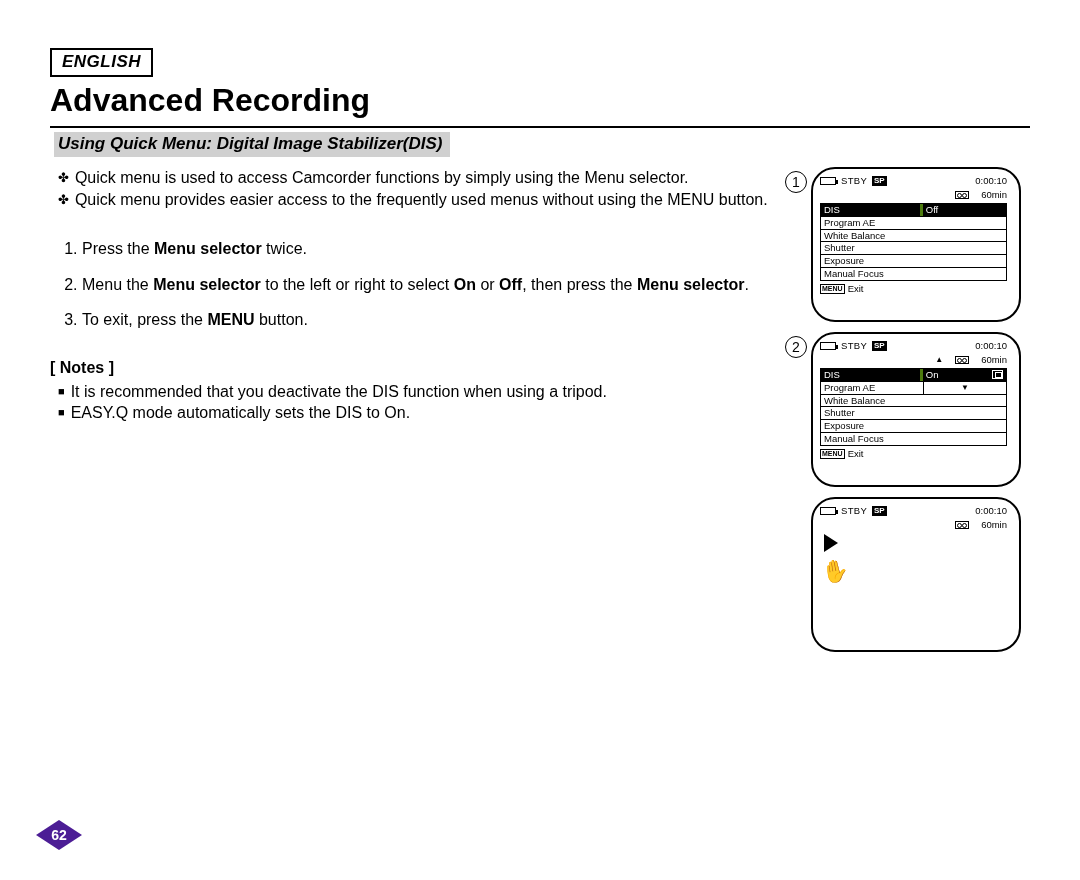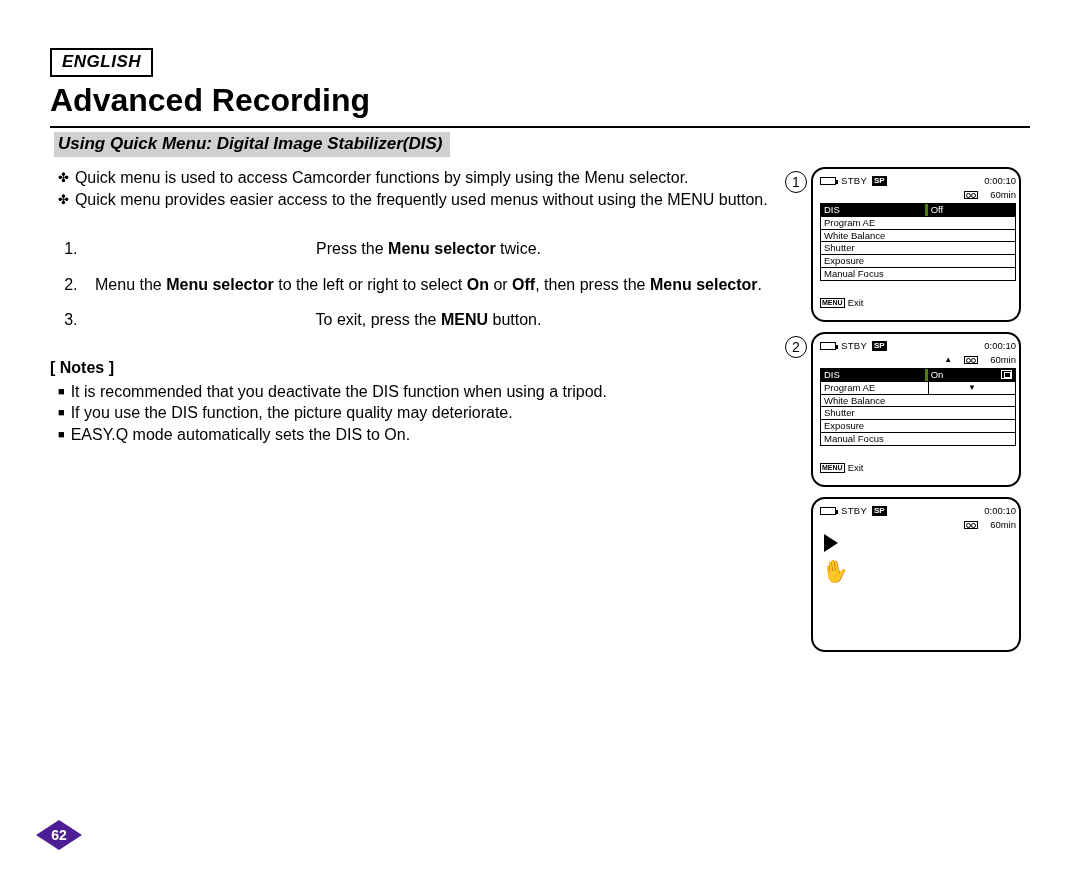--- a/index.html
+++ b/index.html
@@ -37,56 +37,56 @@
     display: inline-block;
     padding: 1px 8px 1px 4px;
     font-size: 17px;
     margin: 0 0 10px 4px;
   }
   .content { display: flex; }
   .leftcol { flex: 1; padding-right: 10px; }
   .rightcol { width: 245px; }
   ul.diamond { list-style: none; padding-left: 28px; margin: 0 0 28px 0;}
   ul.diamond li::before { content: "✤"; margin-left: -20px; margin-right: 6px; font-size: 13px; position: relative; top:-1px;}
-  ol.steps { padding-left: 32px; margin: 16px 0 26px 0; text-align: center; }
+  ol.steps { padding-left: 32px; margin: 16px 0 26px 0; }
   ol.steps li { margin-bottom: 14px; }
   .notes-h { font-weight:bold; margin: 0 0 2px 0;}
   ul.square { list-style: none; padding-left: 28px; margin:0;}
   ul.square li::before { content: "■"; margin-left:-20px; margin-right:6px; font-size:11px; position:relative; top:-2px;}
   .bold { font-weight: bold; }
   .screen-block { display:flex; align-items:flex-start; margin-bottom: 10px;}
   .circ-num { width:22px; height:22px; border:1.5px solid #000; border-radius:50%; display:flex; align-items:center; justify-content:center; font-size:14px; margin-right:4px; margin-top:4px; flex:0 0 auto;}
   .camscreen {
     border: 2.5px solid #000;
-    border-radius: 14px;
+    border-radius: 24px;
     width: 210px;
     height: 155px;
     font-size: 9.5px;
-    padding: 6px 3px 4px 7px;
+    padding: 6px 12px 4px 7px;
     position: relative;
     line-height: 1.25;
   }
   .cs-top { display:flex; align-items:center; gap:5px; margin-bottom:2px;}
   .batt { width:16px; height:8px; border:1.2px solid #000; position:relative;}
   .batt::after{content:"";position:absolute;right:-3px;top:1.5px;width:2px;height:4px;background:#000;}
   .batt .fill{background:#000;width:100%;height:100%;}
   .status { font-size:9.5px; letter-spacing:.3px;}
   .sp-badge { background:#000; color:#fff; font-size:8px; padding:0 2px; font-weight:bold;}
   .timecode { margin-left:auto; font-size:9.5px;}
   .row2 { display:flex; align-items:center; gap:12px; justify-content:flex-end; font-size:9.5px; margin-bottom:2px;}
   .tape-icon{ width:14px;height:8px;border:1px solid #000; position:relative;}
   .tape-icon::before{content:"";position:absolute;left:1px;top:1px;width:3px;height:3px;border:1px solid #000;border-radius:50%;}
   .tape-icon::after{content:"";position:absolute;right:1px;top:1px;width:3px;height:3px;border:1px solid #000;border-radius:50%;}
   .menu-list { border:1px solid #000; }
   .menu-row { display:flex; border-bottom:1px solid #000; }
   .menu-row:last-child{border-bottom:none;}
   .menu-cell-l { width:55%; padding:0 3px; border-right:3px solid #4d7c0f;}
   .menu-cell-r { width:45%; padding:0 3px; display:flex; align-items:center; justify-content:space-between; gap:2px;}
   .menu-row.sel .menu-cell-l, .menu-row.sel .menu-cell-r { background:#000; color:#fff;}
-  .exit-row { margin-top:16px; display:flex; align-items:center; gap:3px;}
+  .exit-row { margin-top:2px; display:flex; align-items:center; gap:3px;}
   .menu-badge { border:1px solid #000; font-size:7px; padding:0 1px; background:#fff; color:#000; font-weight:bold;}
   .hand-icon { font-size:22px; display:inline-block; transform: rotate(-10deg);}
   .arrow { font-size:8px;}
   .dis-on-icon{ width:11px;height:9px;border:1px solid #fff;position:relative;display:inline-block;}
   .dis-on-icon::after{content:"";position:absolute;left:2px;top:1px;width:5px;height:4px;border:1px solid #fff;}
   .page-badge {
     position:absolute;
     left:36px; bottom:30px;
     width:46px;height:30px;
   }
@@ -124,21 +124,20 @@
         <span>Menu the </span><span class="bold">Menu selector</span><span> to the left or right to select </span><span class="bold">On</span><span> or </span><span class="bold">Off</span><span>, then press the </span><span class="bold">Menu selector</span><span>.</span>
       </li>
       <li>
         <span>To exit, press the </span><span class="bold">MENU</span><span> button.</span>
       </li>
     </ol>
 
     <div class="notes-h">[ Notes ]</div>
     <ul class="square">
       <li>It is recommended that you deactivate the DIS function when using a tripod.</li>
-      <li>If you use the DIS function, the picture quality may deteriorate.</li>
       <li>EASY.Q mode automatically sets the DIS to On.</li>
     </ul>
   </div>
 
   <div class="rightcol">
 
     <div class="screen-block">
       <div class="circ-num">1</div>
       <div class="camscreen">
         <div class="cs-top">

